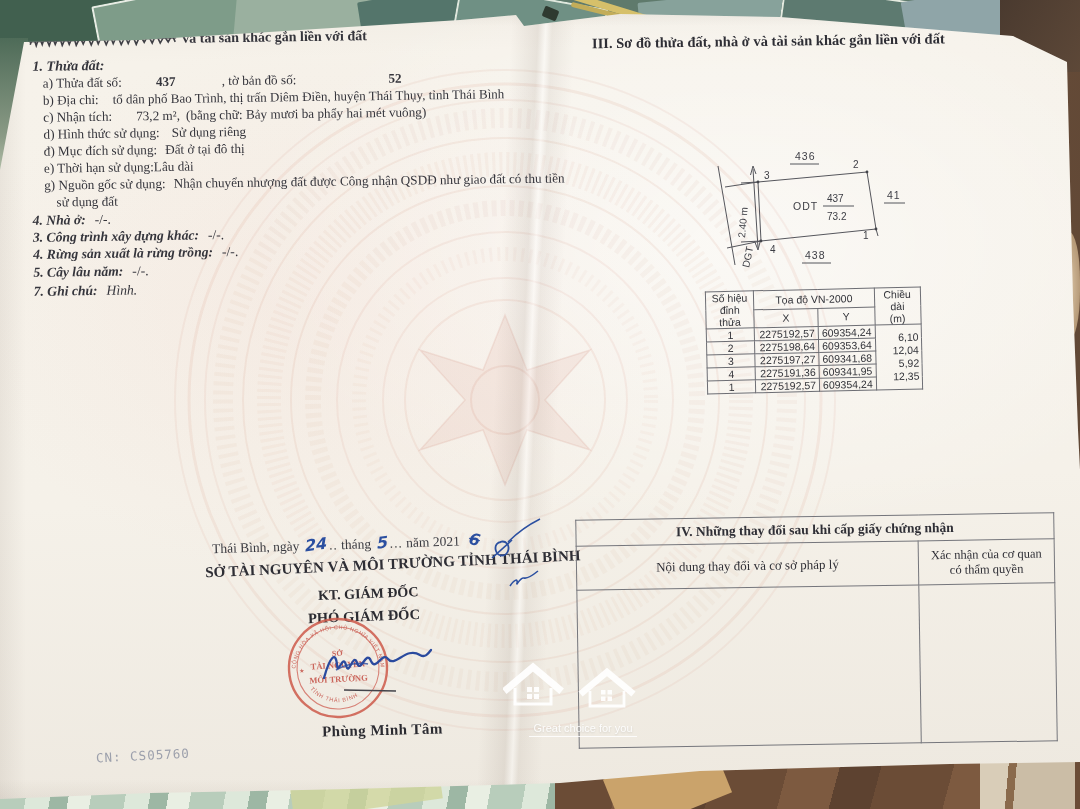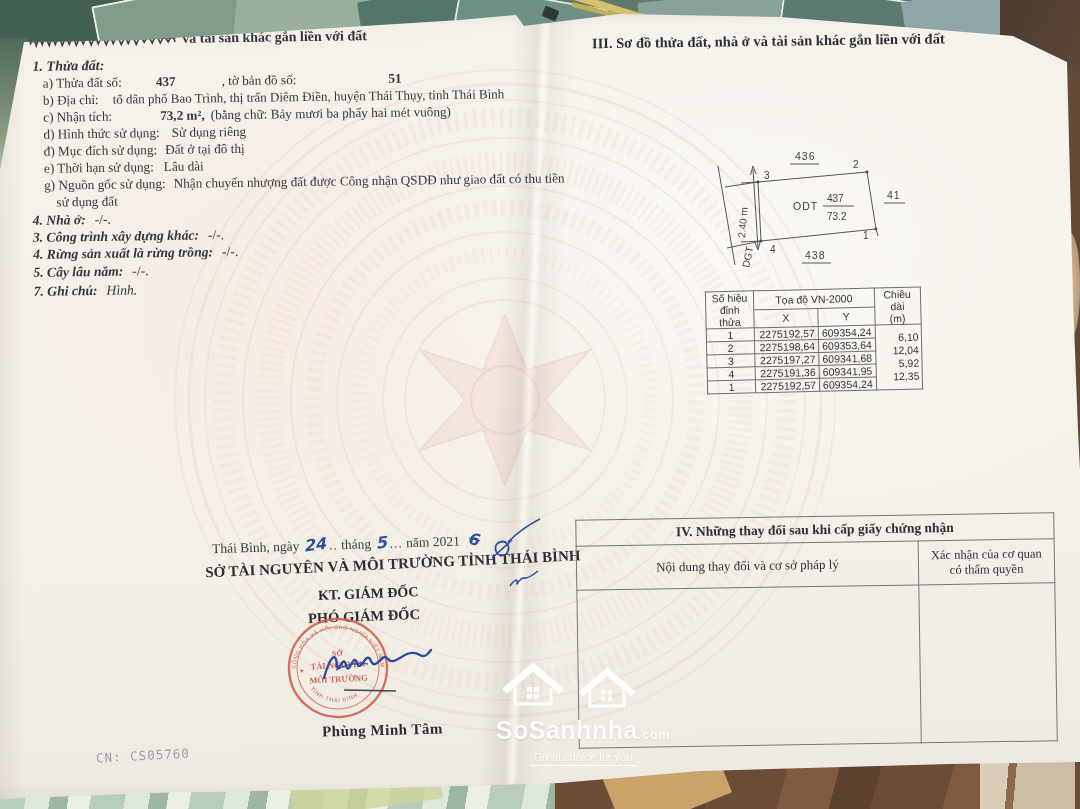--- a/index.html
+++ b/index.html
@@ -66,22 +66,22 @@
 
   
   .leftcol{position:absolute;left:20px;top:28px;width:560px;height:500px;transform:rotate(-0.8deg);transform-origin:top left;font-size:13.2px;line-height:17px;color:#35353c;}
   .scratch{left:8px;top:4px;display:flex;align-items:center;gap:4px;font-size:14px;}
   .parcel-title{left:12px;top:30px;font-size:14px;}
   .field{left:22px;width:540px;white-space:normal;}
   .f-a{top:47px;} .f-b{top:64px;font-size:13px;} .f-c{top:81px;} .f-d{top:98px;}
   .f-dd{top:115px;} .f-e{top:132px;}
   .f-g{top:149px;width:524px;padding-left:12px;text-indent:-12px;}
   .f-a .v1{margin-left:34px;font-weight:bold;} .f-a .l2{margin-left:46px;} .f-a .v2{margin-left:92px;font-weight:bold;}
-  .f-b .v1{margin-left:14px;} .f-c .v1{margin-left:48px;font-weight:bold;} .f-c .v2{margin-left:6px;}
-  .f-d .v1{margin-left:12px;} .f-dd .v1{margin-left:8px;} .f-e .v1{margin-left:10px;} .f-g .v1{margin-left:8px;}
+  .f-b .v1{margin-left:14px;} .f-c .v1{margin-left:24px;font-weight:normal;} .f-c .v2{margin-left:6px;}
+  .f-d .v1{margin-left:12px;} .f-dd .v1{margin-left:8px;} .f-e .v1{margin-left:0;} .f-g .v1{margin-left:8px;}
   .sec{left:10px;font-size:13.6px;}
   .s2{top:184px;} .s3{top:201px;} .s4{top:218px;} .s5{top:236px;} .s6{top:255px;}
   .sec .v1{margin-left:9px;font-weight:normal;font-style:normal;}
   .s6 .v1{font-style:italic;}
 
   
   .dateline{left:212px;top:534px;transform:rotate(-1.8deg);font-size:13.5px;color:#3a3a40;}
   .hw{font-family:"DejaVu Sans",sans-serif;color:#2b4fa0;font-style:italic;font-weight:600;font-size:16px;display:inline-block;transform:rotate(-6deg) skewX(-6deg);margin:0 2px;}
   .hw.strike{text-decoration:line-through;transform:rotate(14deg);margin-left:6px;}
   .dots{letter-spacing:1px;color:#555;}
@@ -176,21 +176,21 @@
         <svg width="150" height="14" viewBox="0 0 150 14">
           <path d="M2,11 L5,2 L8,12 L11,3 L14,11 L17,2 L21,12 L24,3 L27,11 L31,2 L34,12 L38,3 L41,11 L45,2 L48,12 L52,4 L55,11 L59,2 L63,12 L67,3 L70,11 L74,2 L78,12 L82,3 L85,11 L89,2 L93,12 L97,4 L100,11 L104,2 L108,12 L112,3 L116,10 L120,3 L124,11 L128,2 L132,11 L136,4 L140,10 L144,3 L147,10" stroke="#3f3f45" stroke-width="1.6" fill="none"></path>
           <path d="M1,8 L148,6" stroke="#3f3f45" stroke-width="1.2" fill="none"></path>
         </svg>
         <span class="bold">và tài sản khác gắn liền với đất</span>
       </div>
 
       <div class="t bi parcel-title">1. Thửa đất:</div>
 
       <div class="t field f-a">
-        <span>a) Thửa đất số:</span><span class="v1">437</span><span class="l2">, tờ bản đồ số:</span><span class="v2">51</span>
+        <span>a) Thửa đất số:</span><span class="v1">437</span><span class="l2">, tờ bản đồ số:</span><span class="v2">52</span>
       </div>
       <div class="t field f-b">
         <span>b) Địa chỉ:</span><span class="v1">tổ dân phố Bao Trình, thị trấn Diêm Điền, huyện Thái Thụy, tỉnh Thái Bình</span>
       </div>
       <div class="t field f-c">
         <span>c) Nhận tích:</span><span class="v1">73,2 m²,</span><span class="v2">(bằng chữ: Bảy mươi ba phẩy hai mét vuông)</span>
       </div>
       <div class="t field f-d">
         <span>d) Hình thức sử dụng:</span><span class="v1">Sử dụng riêng</span>
       </div>
@@ -379,17 +379,16 @@
           <path d="M9,21 L9,36 L43,36 L43,21" stroke-width="2.8"></path>
           <g fill="rgba(255,255,255,.92)" stroke="none">
             <rect x="20" y="20" width="4.5" height="4.5"></rect>
               <rect x="26.5" y="20" width="4.5" height="4.5"></rect>
             <rect x="20" y="26.5" width="4.5" height="4.5"></rect>
               <rect x="26.5" y="26.5" width="4.5" height="4.5"></rect>
           </g>
         </g>
       </g>
     </svg>
-    <div class="wm-brand"><span>SoSanhnha</span><span class="tld">.com</span></div>
     <div class="wm-tag">Great choice for you</div>
   </div>
 
 </div>
 
 </body></html>

